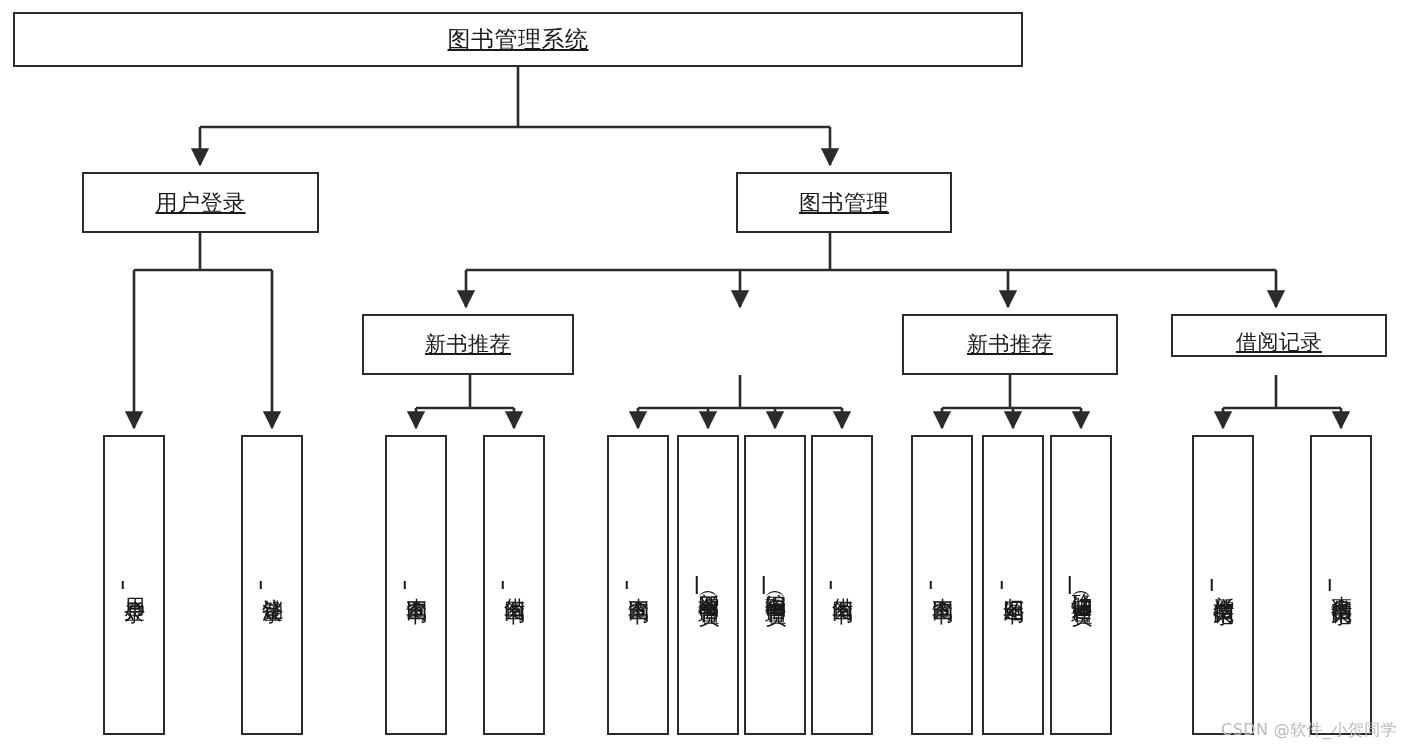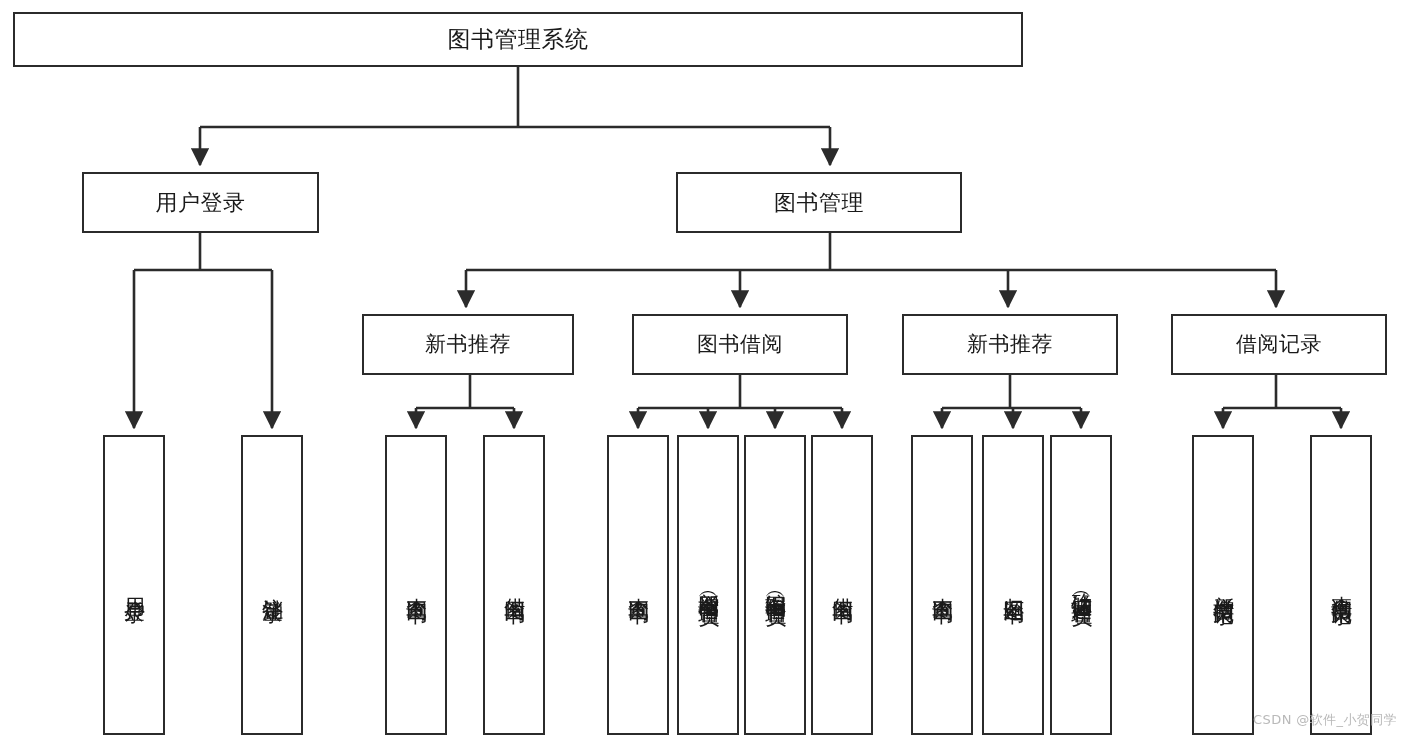--- a/index.html
+++ b/index.html
@@ -28,20 +28,21 @@
   }
   .node {
     position: absolute;
     box-sizing: border-box;
     background: #ffffff;
     border: 2px solid #2b2b2b;
     display: flex;
     align-items: center;
     justify-content: center;
     color: #1a1a1a;
+    text-decoration: underline;
   }
   .node-label {
     display: block;
     text-align: center;
     line-height: 1.18;
     letter-spacing: 0.5px;
   }
   .node.root .node-label {
     font-size: 23px;
   }
@@ -59,22 +60,22 @@
     writing-mode: vertical-rl;
     text-orientation: upright;
     font-size: 21px;
     line-height: 1.12;
     letter-spacing: 2px;
     max-height: 100%;
   }
   #watermark {
     position: absolute;
     right: 8px;
-    bottom: 18px;
-    font-size: 13px;
+    bottom: 6px;
+    font-size: 16px;
     color: #b9b9b9;
     letter-spacing: 0.4px;
     white-space: nowrap;
   }
 </style>
 </head>
 <body>
 
 <div id="diagram-root">
 
@@ -128,34 +129,31 @@
     </g>
   </svg>
 
   <div class="node root" style="left:13px; top:12px; width:1010px; height:55px;">
     <span class="node-label">图书管理系统</span>
   </div>
 
   <div class="node level2" style="left:82px; top:172px; width:237px; height:61px;">
     <span class="node-label">用户登录</span>
   </div>
-  <div class="node level2" style="left:676px; top:172px; width:286px; height:61px;">
+  <div class="node level2" style="left:736px; top:172px; width:216px; height:61px;">
     <span class="node-label">图书管理</span>
   </div>
 
   <div class="node level3" style="left:362px; top:314px; width:212px; height:61px;">
     <span class="node-label">新书推荐</span>
   </div>
-  <div class="node level3" style="left:632px; top:314px; width:216px; height:61px;">
-    <span class="node-label">图书借阅</span>
-  </div>
   <div class="node level3" style="left:902px; top:314px; width:216px; height:61px;">
     <span class="node-label">新书推荐</span>
   </div>
-  <div class="node level3" style="left:1171px; top:314px; width:216px; height:61px;">
+  <div class="node level3" style="left:1171px; top:314px; width:216px; height:43px;align-items:flex-end;">
     <span class="node-label">借阅记录</span>
   </div>
 
   <div class="node leaf" style="left:103px; top:435px; width:62px; height:300px;">
     <span class="node-label">用户登录</span>
   </div>
   <div class="node leaf" style="left:241px; top:435px; width:62px; height:300px;">
     <span class="node-label">注销登录</span>
   </div>
 

